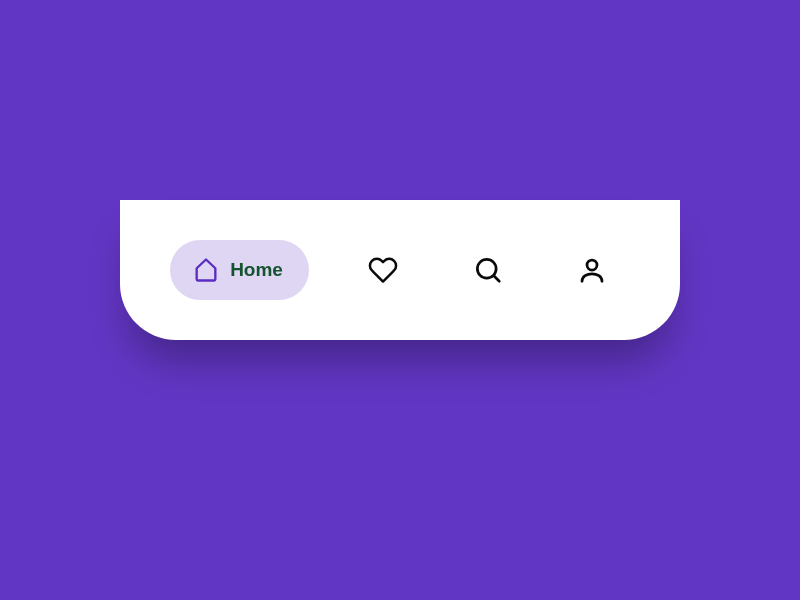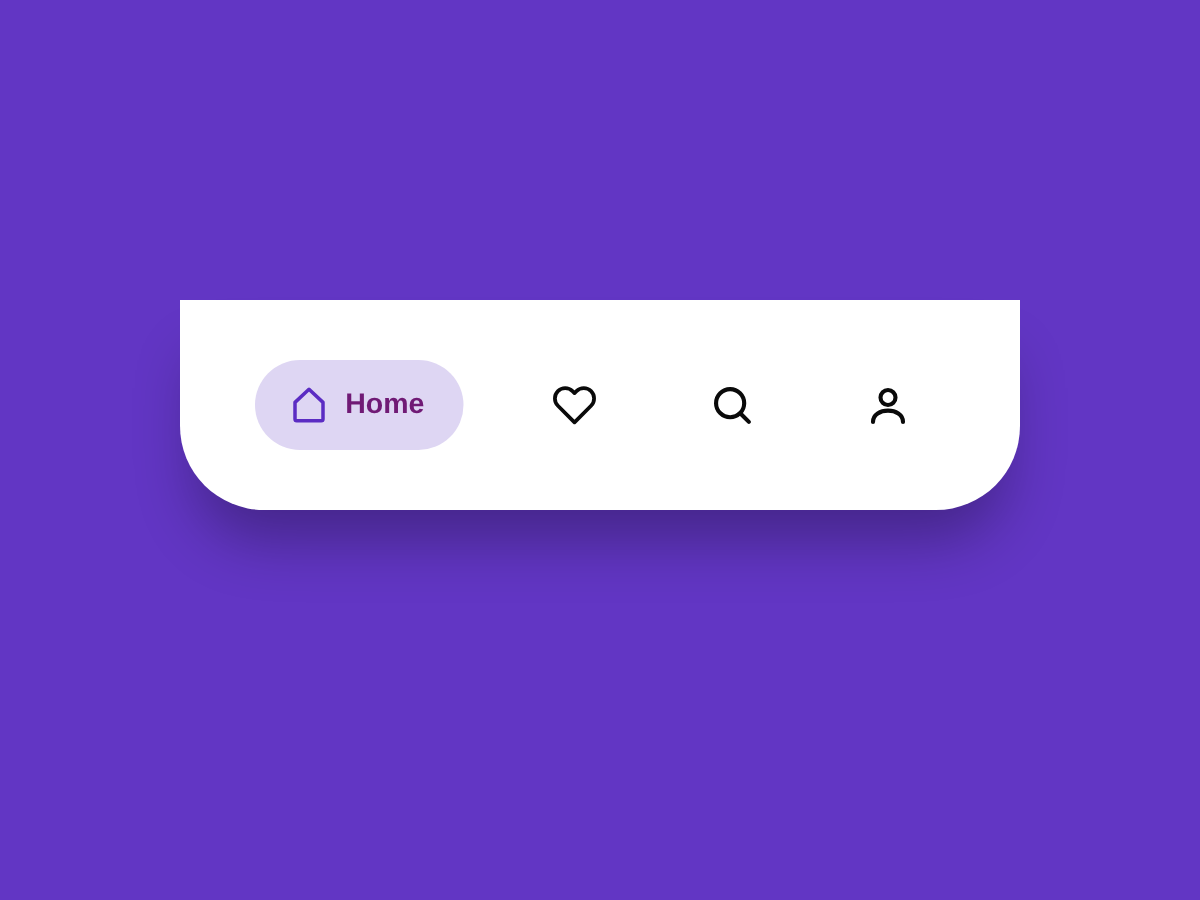--- a/index.html
+++ b/index.html
@@ -34,21 +34,21 @@
       min-width: 60px;
       border-radius: 30px;
       cursor: pointer;
       gap: 10px;
     }
     .nav-item.active {
       background: #ded6f3;
       padding: 0 26px 0 22px;
     }
     .nav-label {
-      color: #701a75;
+      color: #14532d;
       font-weight: 700;
       font-size: 19px;
     }
     .icon {
       display: flex;
       align-items: center;
       justify-content: center;
     }
     svg { display: block; }
   </style>

